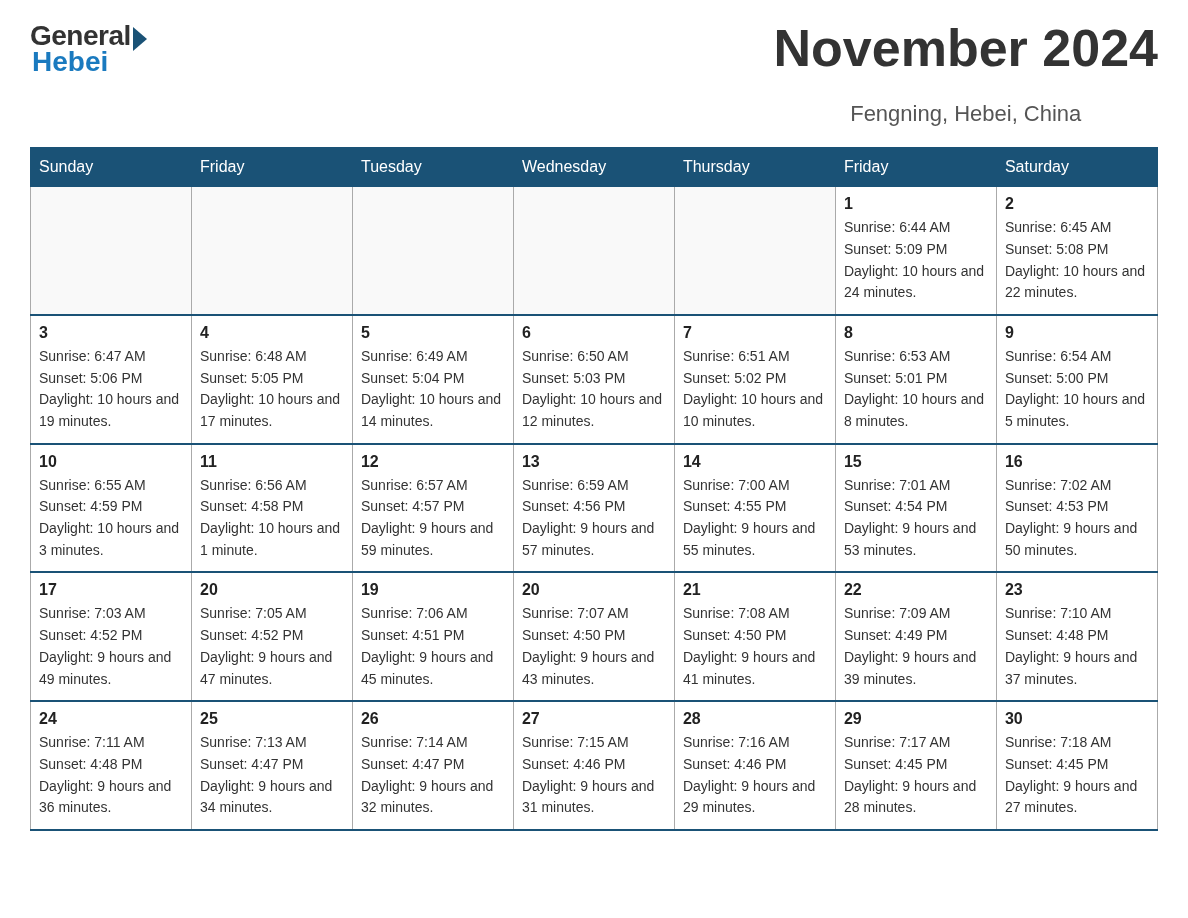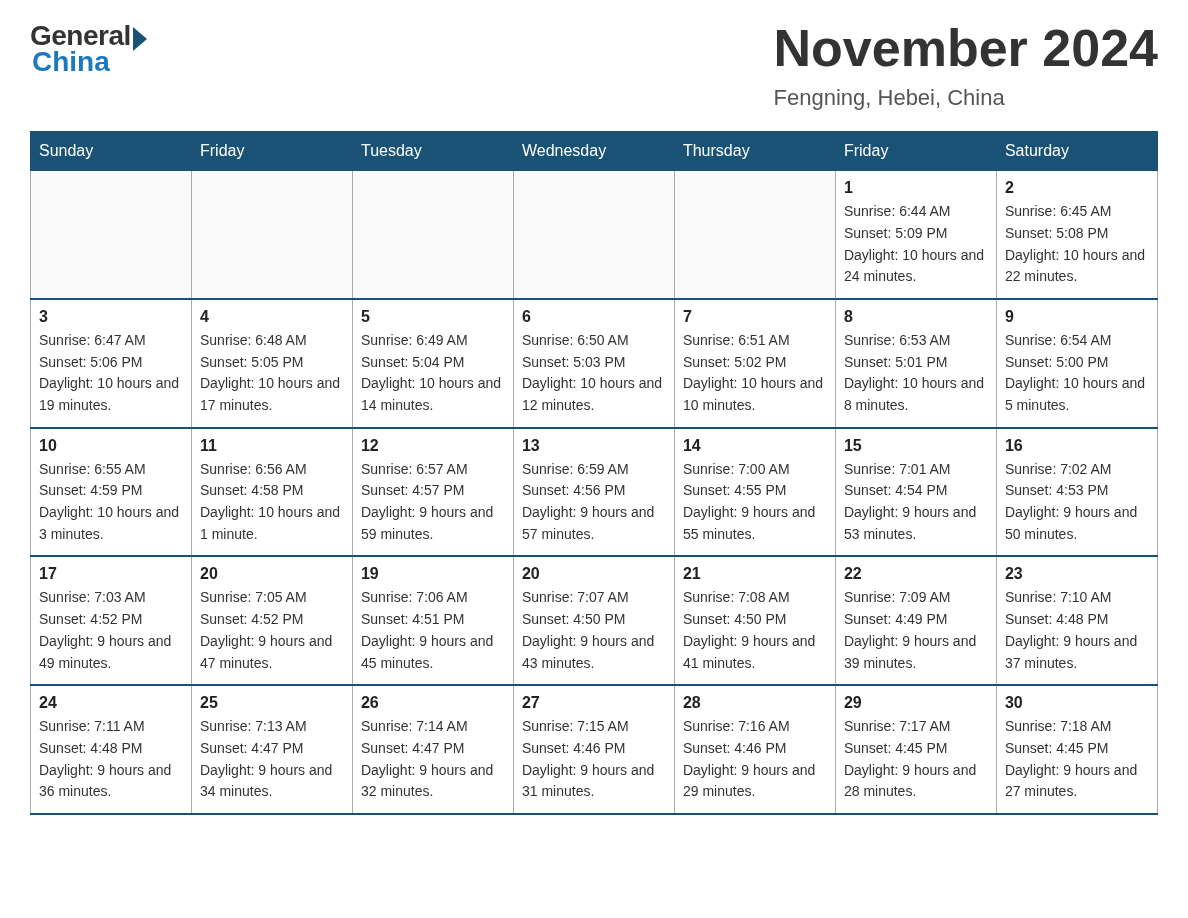--- a/index.html
+++ b/index.html
@@ -37,32 +37,32 @@
     }
     .logo-blue {
       font-size: 28px;
       font-weight: bold;
       color: #1a7abf;
       display: block;
       margin-top: -6px;
       margin-left: 2px;
     }
     .title-block {
-      text-align: left;
+      text-align: center;
     }
     .calendar-title {
       font-size: 52px;
       font-weight: bold;
       color: #333;
       line-height: 1.1;
     }
     .calendar-subtitle {
       font-size: 22px;
       color: #555;
-      margin-top: 8px;
+      margin-top: 24px;
     }
     .calendar {
       width: 100%;
       border-collapse: collapse;
       border: 1px solid #1d4ed8;
     }
     .calendar th {
       background: #1a5276;
       color: #fff;
       padding: 10px 8px;
@@ -98,21 +98,21 @@
       background: #f9f9f9;
     }
   </style>
 </head>
 <body>
 
 <div class="header">
   <div class="logo">
     <div>
       <span class="logo-text-general">General</span><span class="logo-arrow"></span>
-      <span class="logo-blue">China</span>
+      <span class="logo-blue">Hebei</span>
     </div>
   </div>
   <div class="title-block">
     <div class="calendar-title">November 2024</div>
     <div class="calendar-subtitle">Fengning, Hebei, China</div>
   </div>
 </div>
 
 <table class="calendar">
   <thead>

